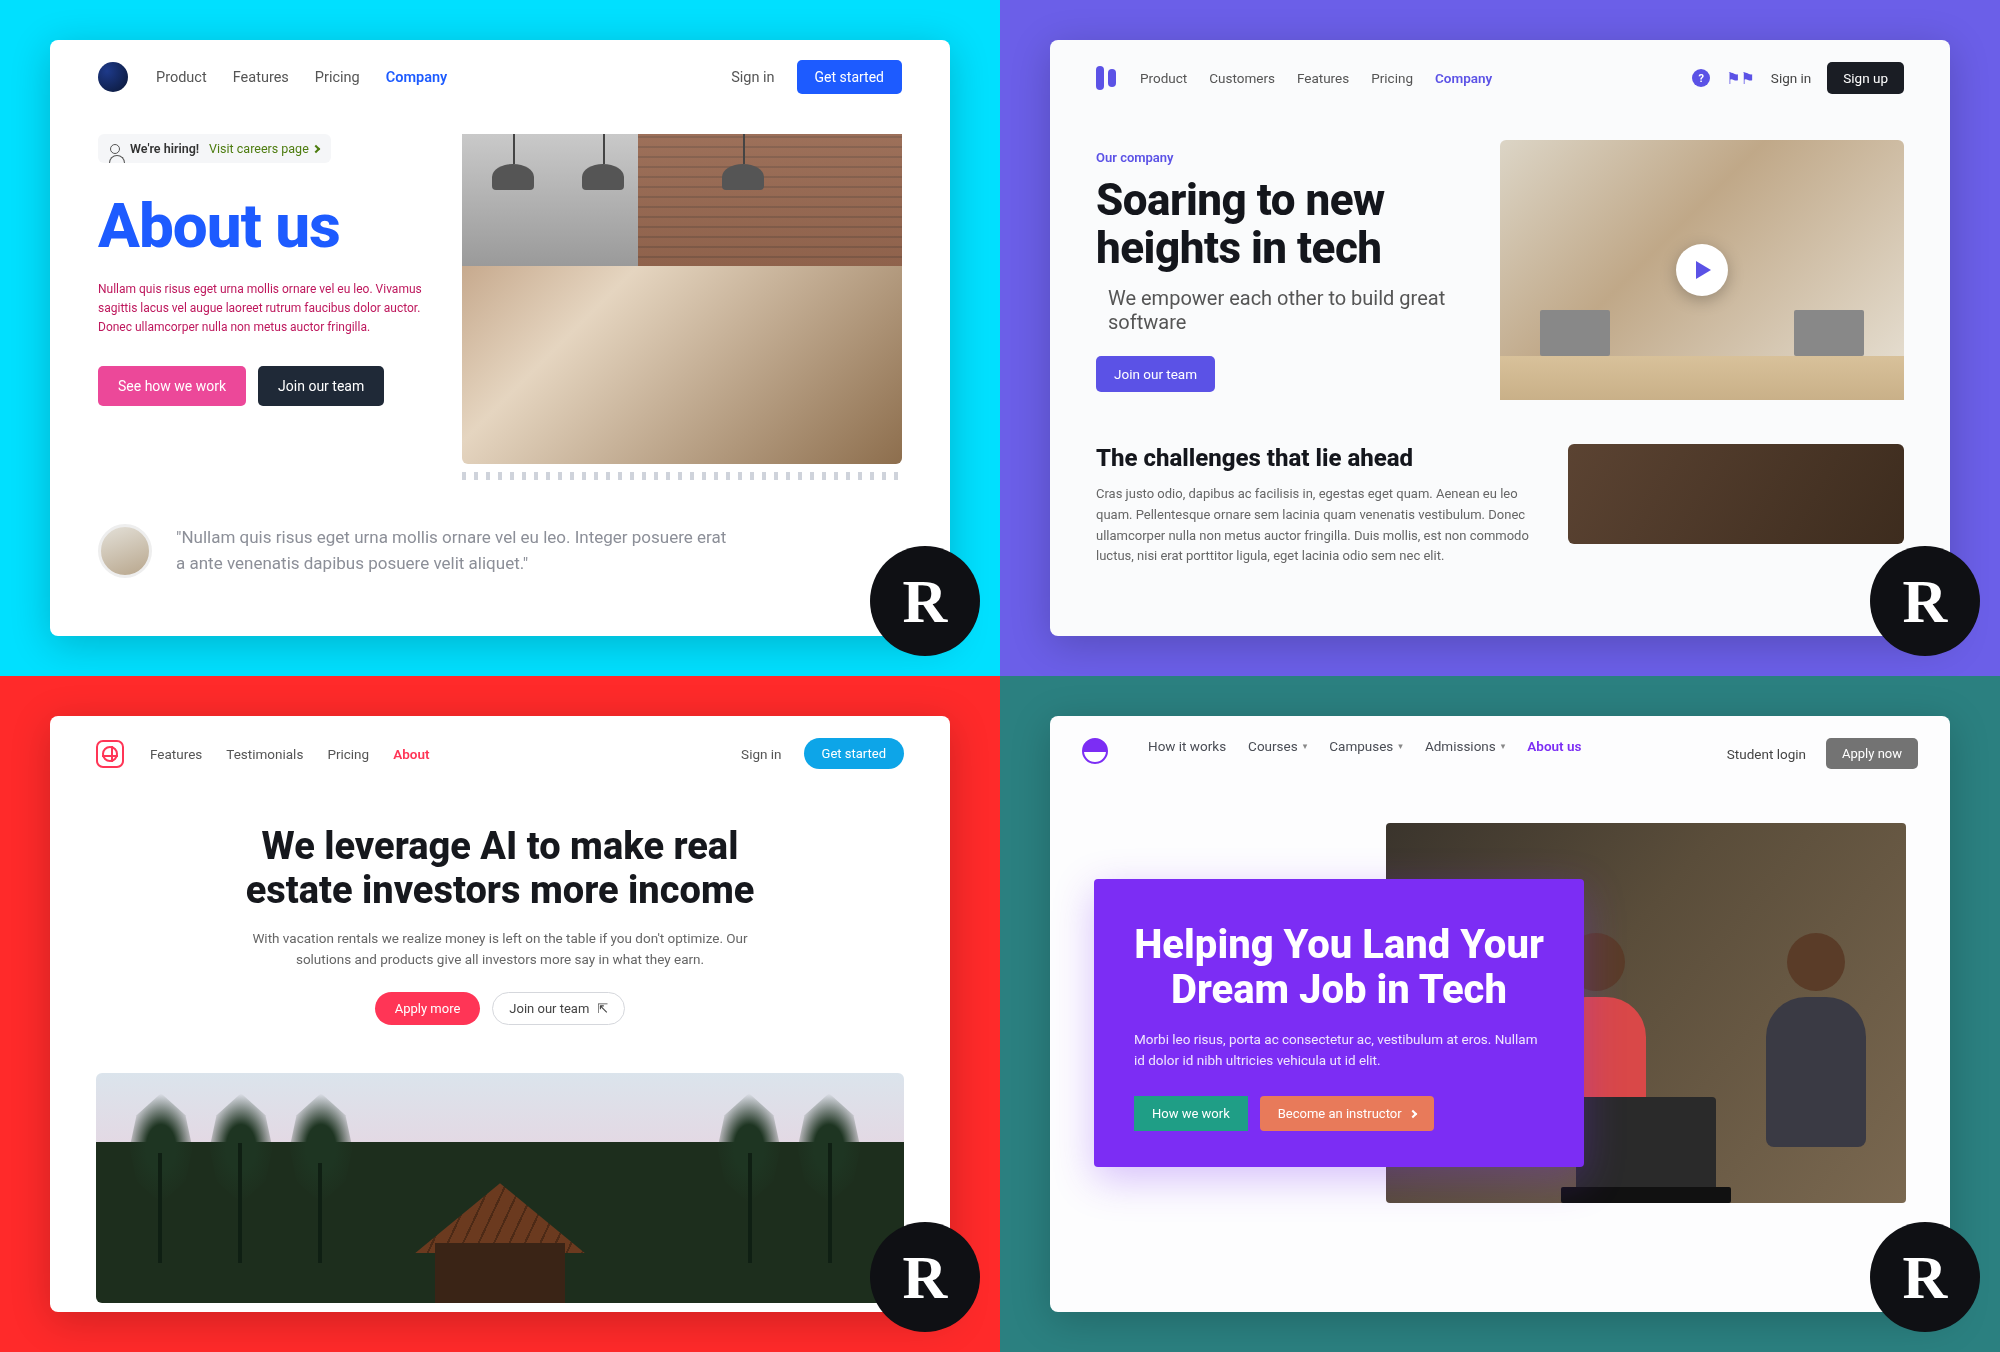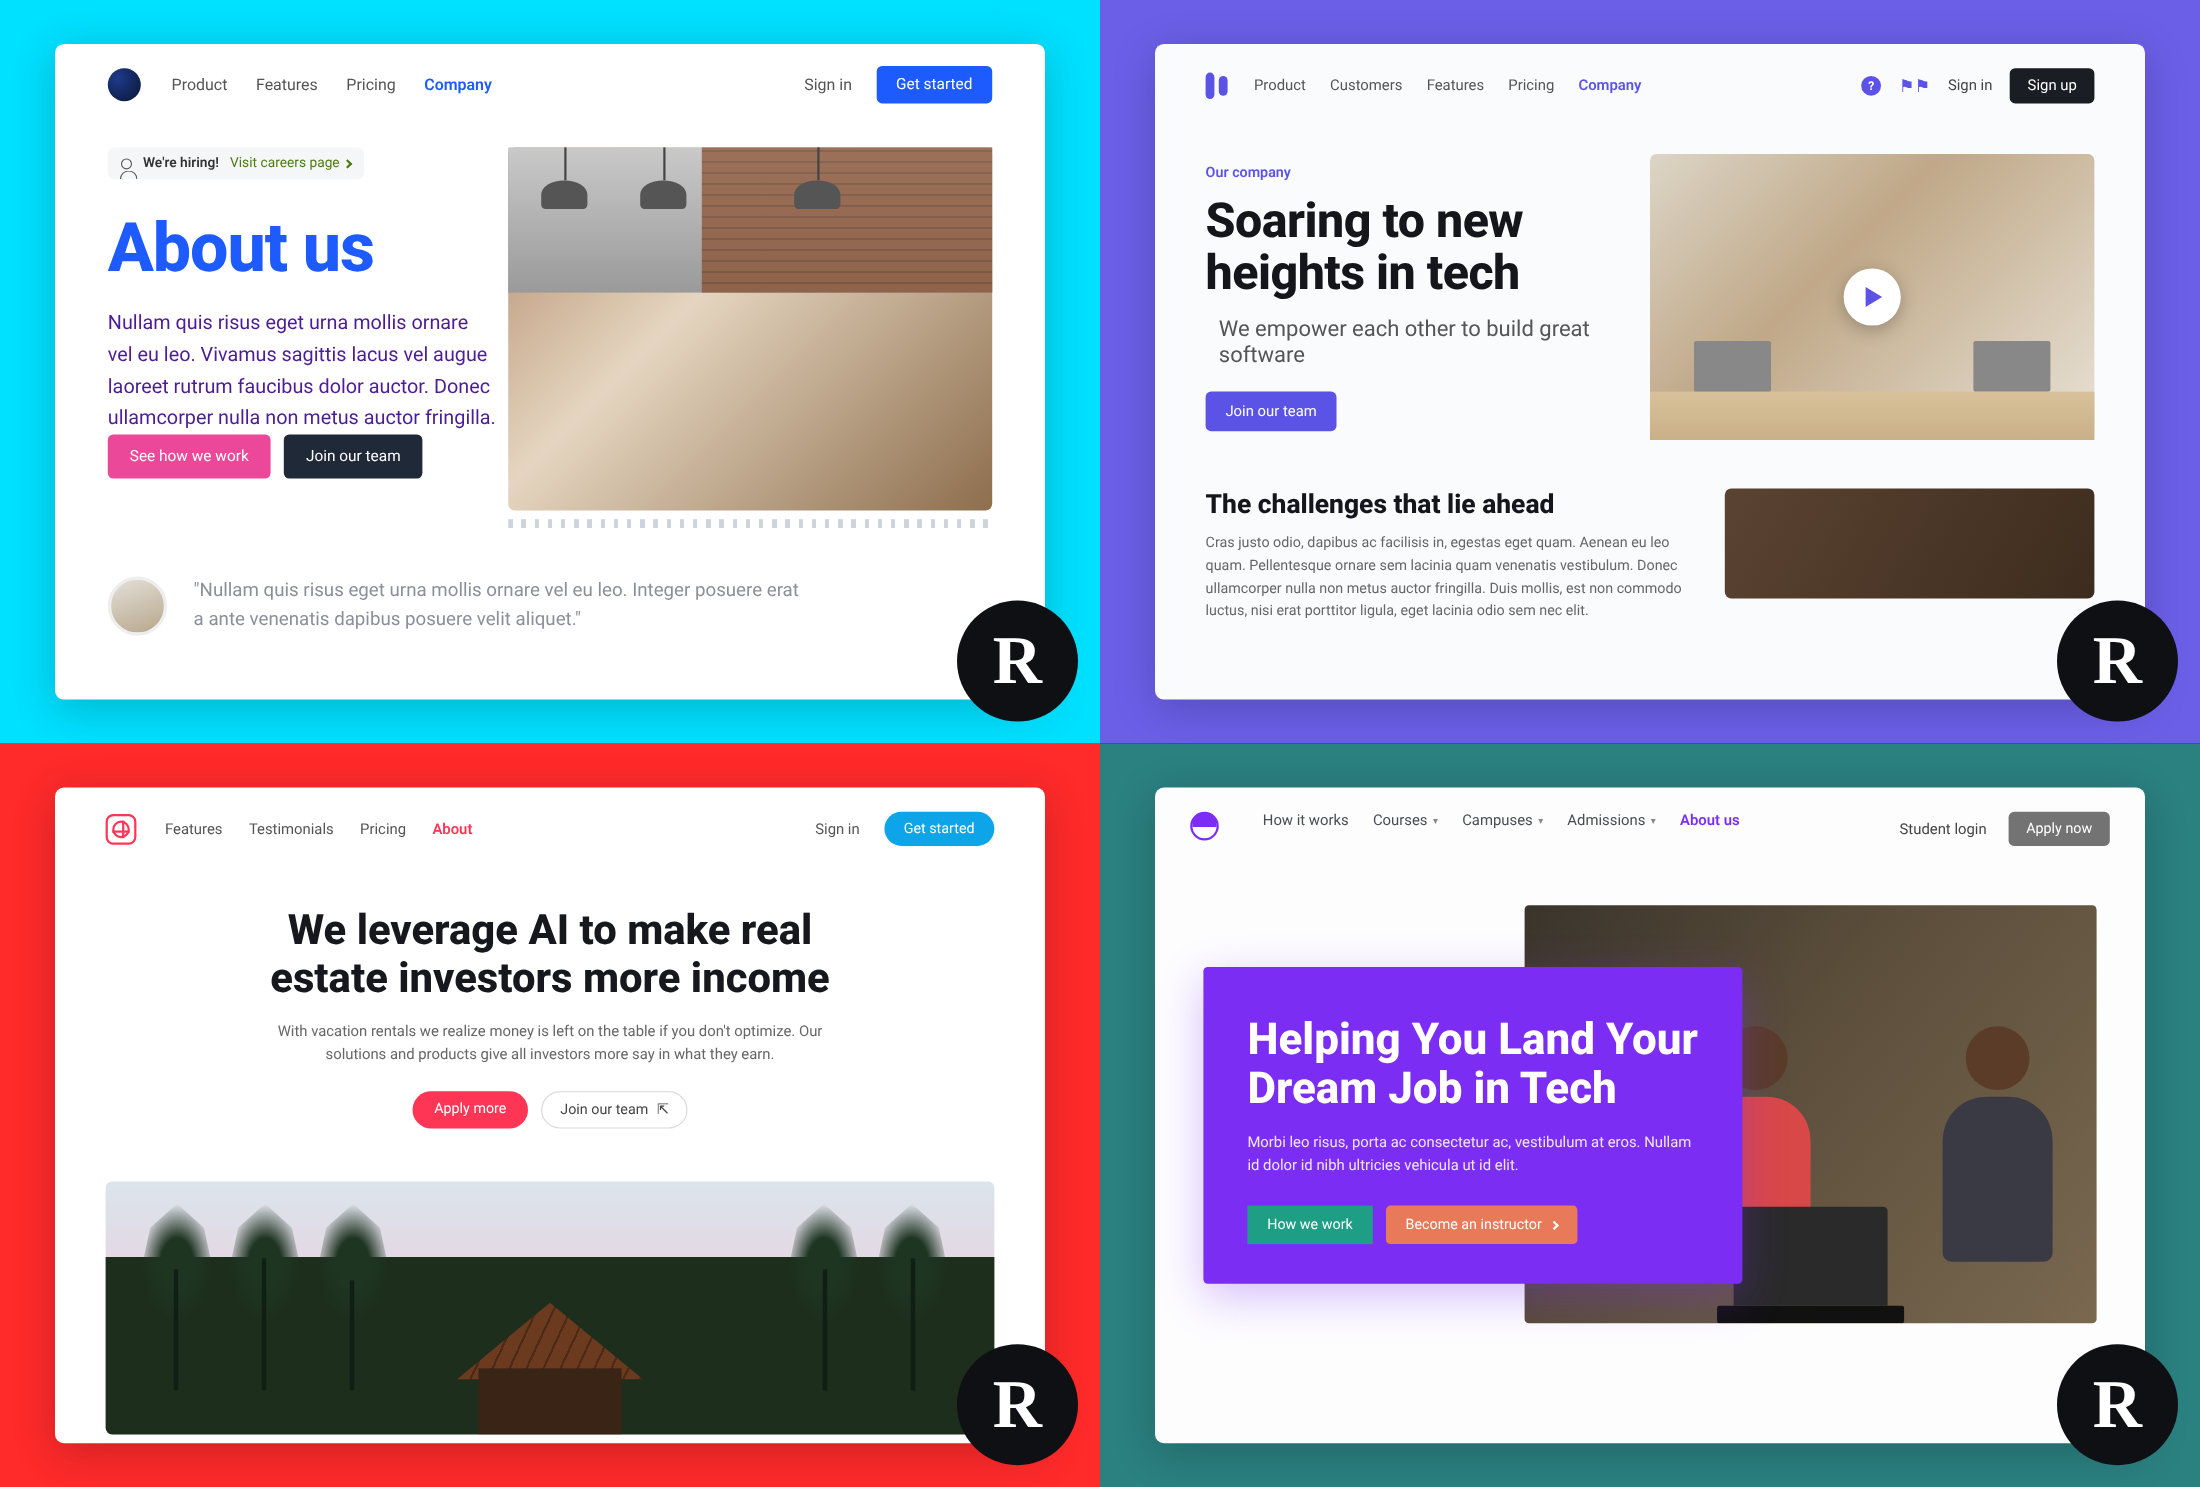--- a/index.html
+++ b/index.html
@@ -78,21 +78,21 @@
   .c1-nav a.active { color:#1d5bff; font-weight:600; }
   .c1-header-right { margin-left:auto; display:flex; align-items:center; gap:22px; }
   .c1-signin { color:#555; cursor:pointer; }
   .c1-cta { background:#1d5bff; color:#fff; padding:9px 18px; border-radius:5px; font-size:14px; cursor:pointer; }
   .c1-main { padding: 20px 48px; display:flex; gap:10px; }
   .c1-left { flex:0 0 44%; }
   .c1-hiring { display:inline-flex; align-items:center; gap:10px; background:#f5f6f8; border-radius:6px; padding:7px 12px; font-size:12.5px; margin-bottom:26px; }
   .c1-hiring-label { font-weight:600; color:#333; }
   .c1-hiring-link { color:#4d7c0f; cursor:pointer; display:inline-flex; align-items:center; gap:4px; }
   .c1-title { font-size:62px; font-weight:800; color:#1d5bff; letter-spacing:-1px; margin-bottom:18px; }
-  .c1-body { font-size:18px; line-height:1.6; color:#4c1d95; max-width:380px; }
+  .c1-body { font-size:12px; line-height:1.6; color:#be185d; max-width:380px; margin-bottom:28px; }
   .c1-btns { display:flex; gap:12px; }
   .c1-btn-primary { background:#ec4899; color:#fff; padding:12px 20px; border-radius:5px; font-size:14px; cursor:pointer; }
   .c1-btn-dark { background:#1f2937; color:#fff; padding:12px 20px; border-radius:5px; font-size:14px; cursor:pointer; }
   .c1-image {
     flex:1; height:330px; border-radius:6px;
     background: linear-gradient(135deg,#b08968 0%, #e5d5c0 40%, #8d6e4d 100%);
     position:relative;
   }
   .c1-ceiling { position:absolute; top:0;left:0;right:0;height:40%;
     background: linear-gradient(180deg,#c9c9c9,#9a9a9a); }
@@ -185,21 +185,21 @@
   .c4-hero{position:relative;padding:40px 44px 0;height:430px;}
   .c4-photo{position:absolute;right:44px;top:32px;width:520px;height:380px;border-radius:4px;
     background:linear-gradient(130deg,#3a342c 0%,#5a4d3a 40%,#7a6850 100%);overflow:hidden;}
   .c4-chair{position:absolute;left:20px;bottom:90px;width:100px;height:150px;background:#1a3a42;border-radius:8px 8px 0 0;}
   .c4-person{position:absolute;bottom:30px;width:120px;height:240px;}
   .c4-head{width:58px;height:58px;border-radius:50%;background:#5a3c28;margin:0 auto;}
   .c4-body4{width:100px;height:150px;border-radius:40px 40px 8px 8px;margin:6px auto 0;}
   .c4-laptop{position:absolute;bottom:0;left:50%;transform:translateX(-50%);width:170px;height:16px;background:#111;border-radius:2px;}
   .c4-laptop::before{content:'';position:absolute;bottom:16px;left:15px;width:140px;height:90px;background:#2a2a2a;border-radius:4px 4px 0 0;}
   .c4-card{position:absolute;left:44px;top:88px;width:490px;background:#7c2df4;padding:44px 40px 36px;border-radius:4px;box-shadow:0 12px 40px rgba(124,45,244,.3);}
-  .c4-title{font-size:40px;font-weight:800;color:#fff;line-height:1.12;margin-bottom:16px;}
+  .c4-title{font-size:40px;font-weight:800;color:#fff;line-height:1.12;margin-bottom:16px;text-align:center;}
   .c4-body-txt{font-size:13.5px;line-height:1.55;color:rgba(255,255,255,.88);margin-bottom:26px;max-width:420px;}
   .c4-btns{display:flex;gap:12px;}
   .c4-how{background:#1f9e86;color:#fff;padding:10px 18px;border-radius:0;font-size:13px;cursor:pointer;}
   .c4-instr{background:#e87a5a;color:#fff;padding:10px 18px;border-radius:4px;font-size:13px;cursor:pointer;display:inline-flex;align-items:center;gap:8px;}
 
   .chev-r{display:inline-block;width:6px;height:6px;border-top:2px solid currentColor;border-right:2px solid currentColor;transform:rotate(45deg);}
   .person-ico{display:inline-block;width:10px;height:10px;border-radius:50%;border:1.5px solid #555;position:relative;}
   .person-ico::after{content:'';position:absolute;top:10px;left:-2px;width:14px;height:7px;border:1.5px solid #555;border-bottom:none;border-radius:8px 8px 0 0;}
 </style>
 </head>

